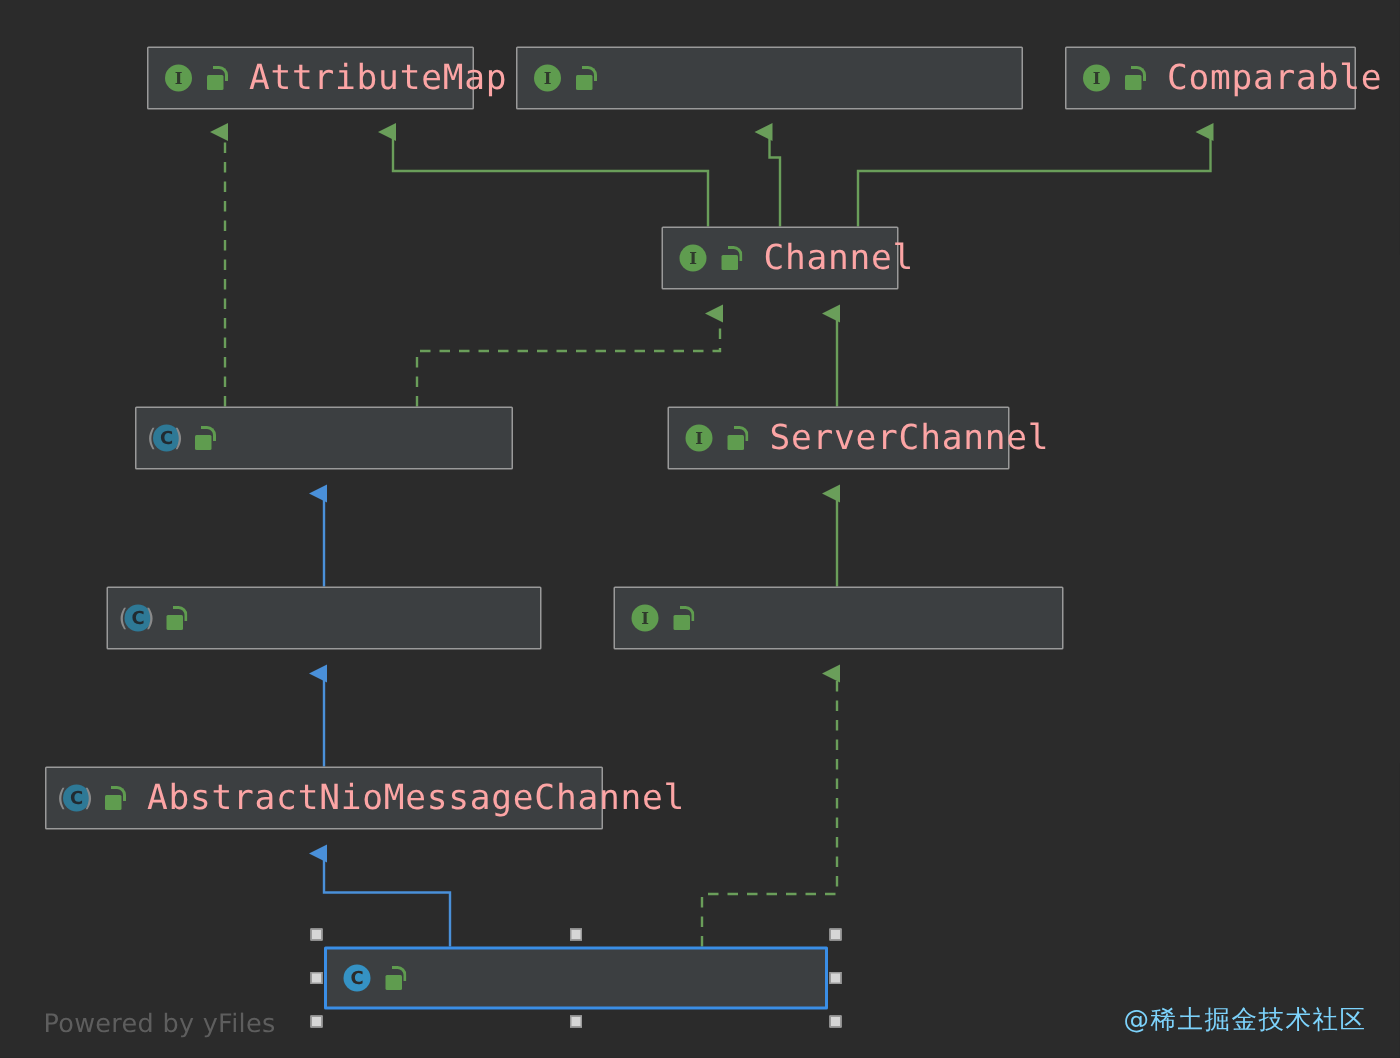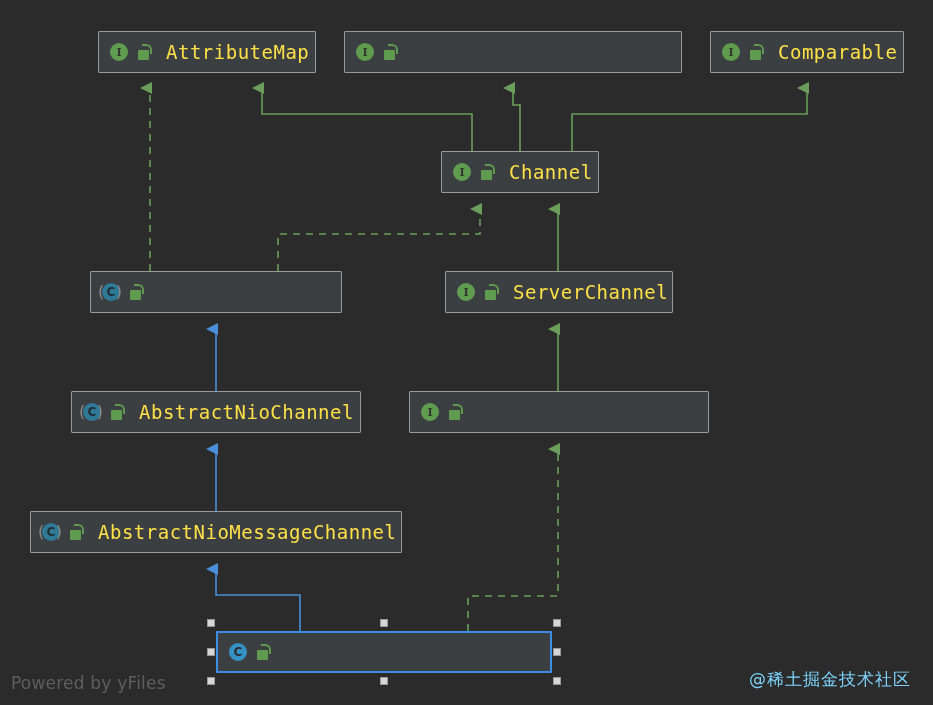--- a/index.html
+++ b/index.html
@@ -36,22 +36,22 @@
     height: 42px;
     padding: 0 12px 0 9px;
     border-radius: 1px;
   }
   .node.selected {
     border: 2px solid #3a8ee6;
     background: #3c3f41;
   }
   .node-label {
     font-family: "DejaVu Sans Mono", monospace;
-    font-size: 19px;
-    color: #fde047;
+    font-size: 23px;
+    color: #fca5a5;
     letter-spacing: 0.5px;
     white-space: nowrap;
     margin-left: 14px;
   }
   
   .type-icon {
     position: relative;
     width: 20px;
     height: 20px;
     flex: 0 0 20px;
@@ -124,21 +124,21 @@
     position: absolute;
     width: 8px;
     height: 8px;
     background: #d6d6d6;
     border: 1px solid #9a9a9a;
     box-sizing: border-box;
   }
   
   .wm-yfiles {
     position: absolute;
-    left: 11px;
+    left: 29px;
     bottom: 12px;
     font-family: "DejaVu Sans", sans-serif;
     font-size: 17px;
     color: #5e5e5e;
     letter-spacing: 0.2px;
   }
   .wm-community {
     position: absolute;
     right: 22px;
     bottom: 14px;
@@ -255,21 +255,20 @@
   <div class="node" style="left:71px; top:391px; width:290px;">
     <span class="type-icon abstract">
       <span class="paren l">(</span>
         <span class="disc">C</span>
         <span class="paren r">)</span>
     </span>
     <span class="lock-icon">
       <span class="shackle"></span>
         <span class="body"></span>
     </span>
-    <span class="node-label">AbstractNioChannel</span>
   </div>
 
   <div class="node" style="left:409px; top:391px; width:300px;">
     <span class="type-icon iface">
       <span class="disc">I</span>
     </span>
     <span class="lock-icon">
       <span class="shackle"></span>
         <span class="body"></span>
     </span>

